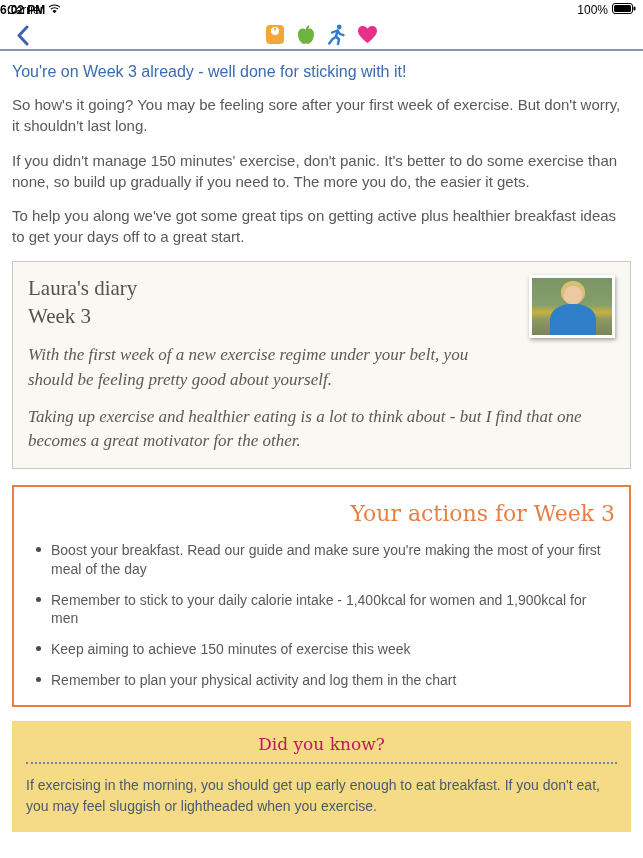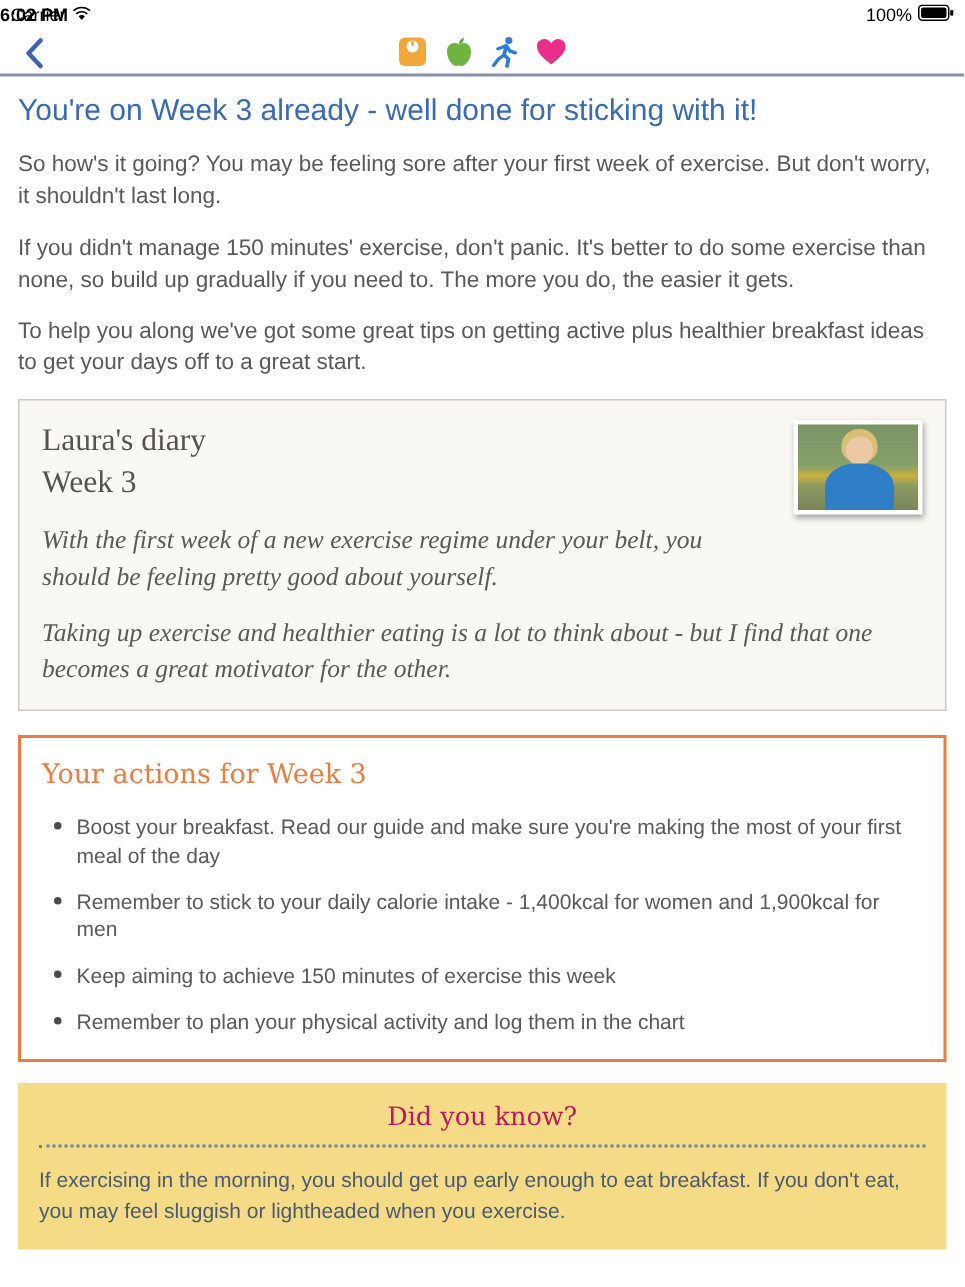--- a/index.html
+++ b/index.html
@@ -33,21 +33,21 @@
   .back-button {
     position: absolute; left: 14px; top: 3px;
     background: none; border: none; cursor: pointer; padding: 2px;
   }
   .nav-tab { background: none; border: none; cursor: pointer; padding: 0; line-height: 0; }
 
   
   .content { padding: 9px 12px 0 12px; }
 
   .intro-heading {
-    color: #3a6ab1; font-size: 20px; font-weight: normal;
+    color: #3a6ab1; font-size: 16px; font-weight: normal;
     margin: 3px 0 13px 0;
   }
   .intro-p { font-size: 15px; line-height: 1.42; color: #58595b; margin-bottom: 13px; }
 
   
   .diary-box {
     border: 1px solid #ccc9c0;
     background: #faf8f3;
     padding: 13px 15px 2px 15px;
     margin: 4px 0 16px 0;
@@ -87,23 +87,23 @@
   }
 
   
   .actions-box {
     border: 2px solid #e87e41;
     padding: 12px 14px 3px 14px;
     margin-bottom: 14px;
     background: #fff;
   }
   .actions-title {
-    text-align: left; color: #e87e41;
+    text-align: right; color: #e87e41;
     font-family: "DejaVu Serif", serif; font-weight: normal;
-    font-size: 18px; margin: 2px 0 15px 0;
+    font-size: 22px; margin: 2px 0 15px 0;
   }
   .actions-list { list-style: none; padding-left: 8px; }
   .actions-list li {
     position: relative; padding-left: 15px;
     font-size: 14px; line-height: 1.35; color: #58595b;
     margin-bottom: 12px;
   }
   .actions-list li::before {
     content: ""; position: absolute; left: 0; top: 6px;
     width: 5px; height: 5px; border-radius: 50%; background: #4a4a4c;

